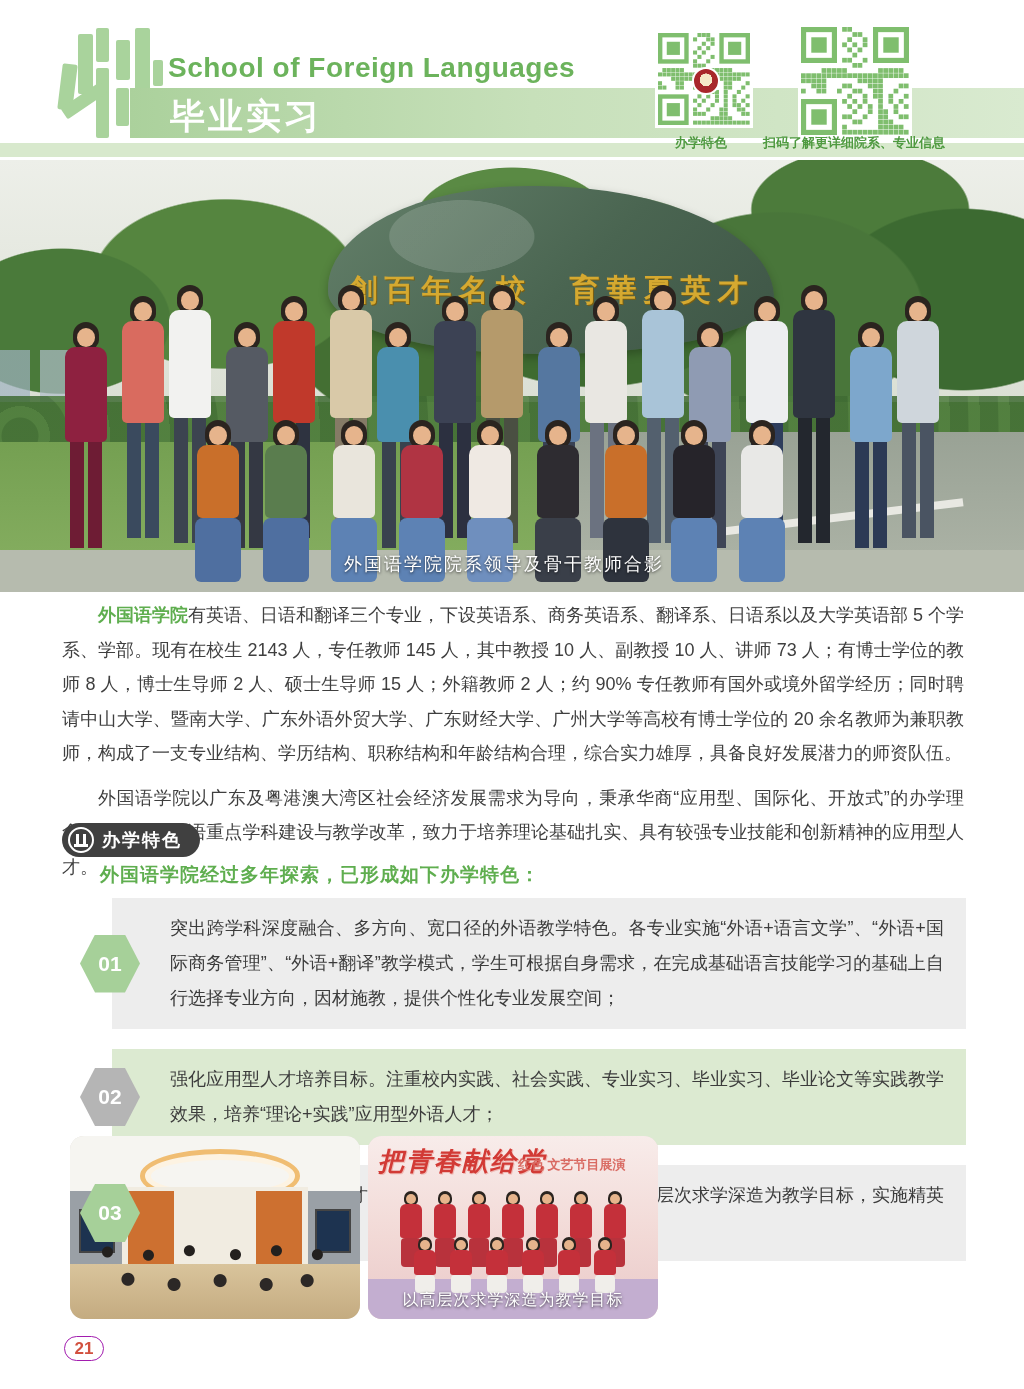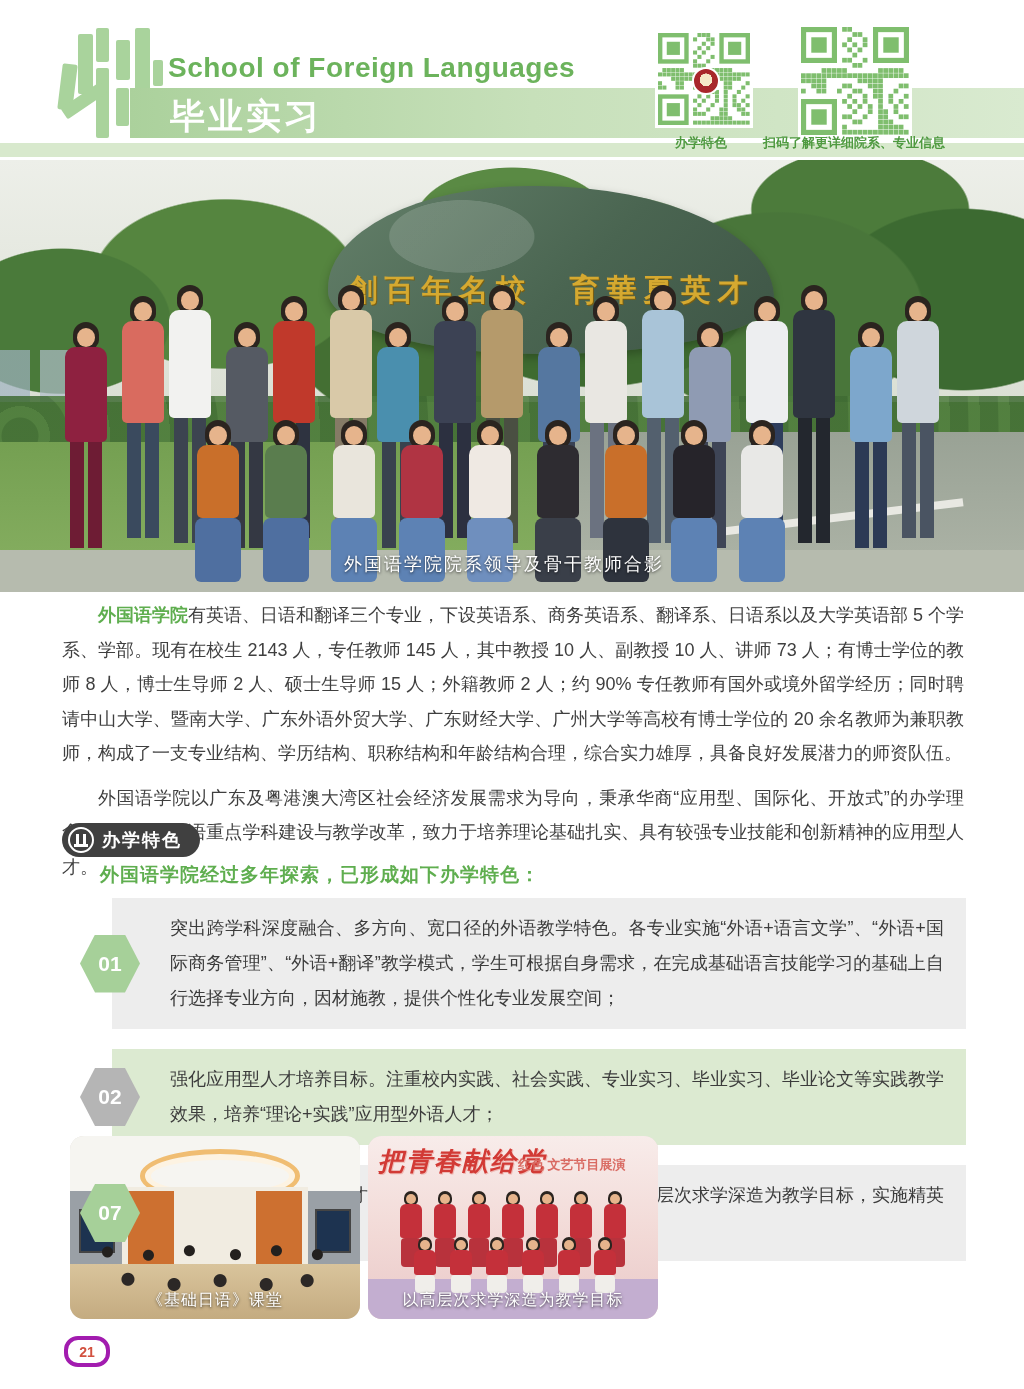--- a/index.html
+++ b/index.html
@@ -158,22 +158,22 @@
   .c3-t1{position:absolute;left:10px;top:8px;font-size:26px;font-weight:bold;color:#d23a35;
      font-family:"Liberation Serif","DejaVu Serif",serif;font-style:italic;letter-spacing:2px;text-shadow:1px 1px 0 #efb9b4;}
   .c3-t2{position:absolute;left:150px;top:20px;font-size:13px;font-weight:bold;color:#d96a62;width:130px;line-height:17px;}
   .mini{position:absolute;width:26px;z-index:3;}
   .mini .p-hair{position:absolute;top:0;left:6px;width:14px;height:14px;border-radius:7px 7px 5px 5px;background:#2b241f;}
   .mini .p-face{position:absolute;top:3px;left:8px;width:10px;height:10px;border-radius:50%;background:#e6b48c;}
   .mini .p-torso{position:absolute;top:13px;left:2px;right:2px;height:45%;border-radius:6px 6px 3px 3px;background:var(--t);}
   .mini .p-legs{position:absolute;top:calc(13px + 45%);bottom:0;left:3px;right:3px;background:var(--b);border-radius:4px;}
 
   
-  .page-num{position:absolute;left:64px;top:1336px;width:38px;height:23px;border:4px solid #a21caf;border-radius:14px;
-    color:#d2513f;font-size:14px;font-weight:bold;display:flex;align-items:center;justify-content:center;}
+  .page-num{position:absolute;left:64px;top:1336px;width:38px;height:23px;border:1px solid #a21caf;border-radius:14px;
+    color:#d2513f;font-size:17px;font-weight:bold;display:flex;align-items:center;justify-content:center;}
 </style>
 </head>
 <body>
 
 <div class="page">
 
   <div class="wai-glyph">
     <span class="wg1"></span>
       <span class="wg2"></span>
       <span class="wg3"></span>
@@ -669,39 +669,38 @@
   <div class="feat-rows">
     <div class="feat-row">
       <div class="hex hex-green">01</div>
       <div class="feat-bar bar-gray">突出跨学科深度融合、多方向、宽口径的外语教学特色。各专业实施“外语+语言文学”、“外语+国际商务管理”、“外语+翻译”教学模式，学生可根据自身需求，在完成基础语言技能学习的基础上自行选择专业方向，因材施教，提供个性化专业发展空间；</div>
     </div>
     <div class="feat-row">
       <div class="hex hex-gray">02</div>
       <div class="feat-bar bar-green">强化应用型人才培养目标。注重校内实践、社会实践、专业实习、毕业实习、毕业论文等实践教学效果，培养“理论+实践”应用型外语人才；</div>
     </div>
     <div class="feat-row">
-      <div class="hex hex-green">07</div>
+      <div class="hex hex-green">03</div>
       <div class="feat-bar bar-gray">凝心聚力打造研究型人才。英语专业借助优秀师资力量，以高层次求学深造为教学目标，实施精英教育。</div>
     </div>
   </div>
 
   <div class="gallery">
     <div class="card">
       <div class="c2-ceiling"></div>
       <div class="c2-ring"></div>
       <div class="c2-wallL"></div>
       <div class="c2-wallR"></div>
       <div class="c2-back"></div>
       <div class="c2-orangeL"></div>
       <div class="c2-orangeR"></div>
       <div class="c2-screenL"></div>
       <div class="c2-screenR"></div>
       <div class="c2-floor"></div>
       <div class="c2-students"></div>
-      <div class="cap">《基础日语》课堂</div>
     </div>
     <div class="card" id="card3">
       <div class="c3-bg"></div>
       <div class="c3-floor"></div>
       <div class="c3-t1">把青春献给党</div>
       <div class="c3-t2">红色 文艺节目展演</div>
       <div id="card3-people">
           <div class="mini" style="left: 30px; bottom: 52px; height: 76px; --t: #c4303a; --b: #b8323c;">
             <div class="p-hair"></div>
             <div class="p-face"></div>

